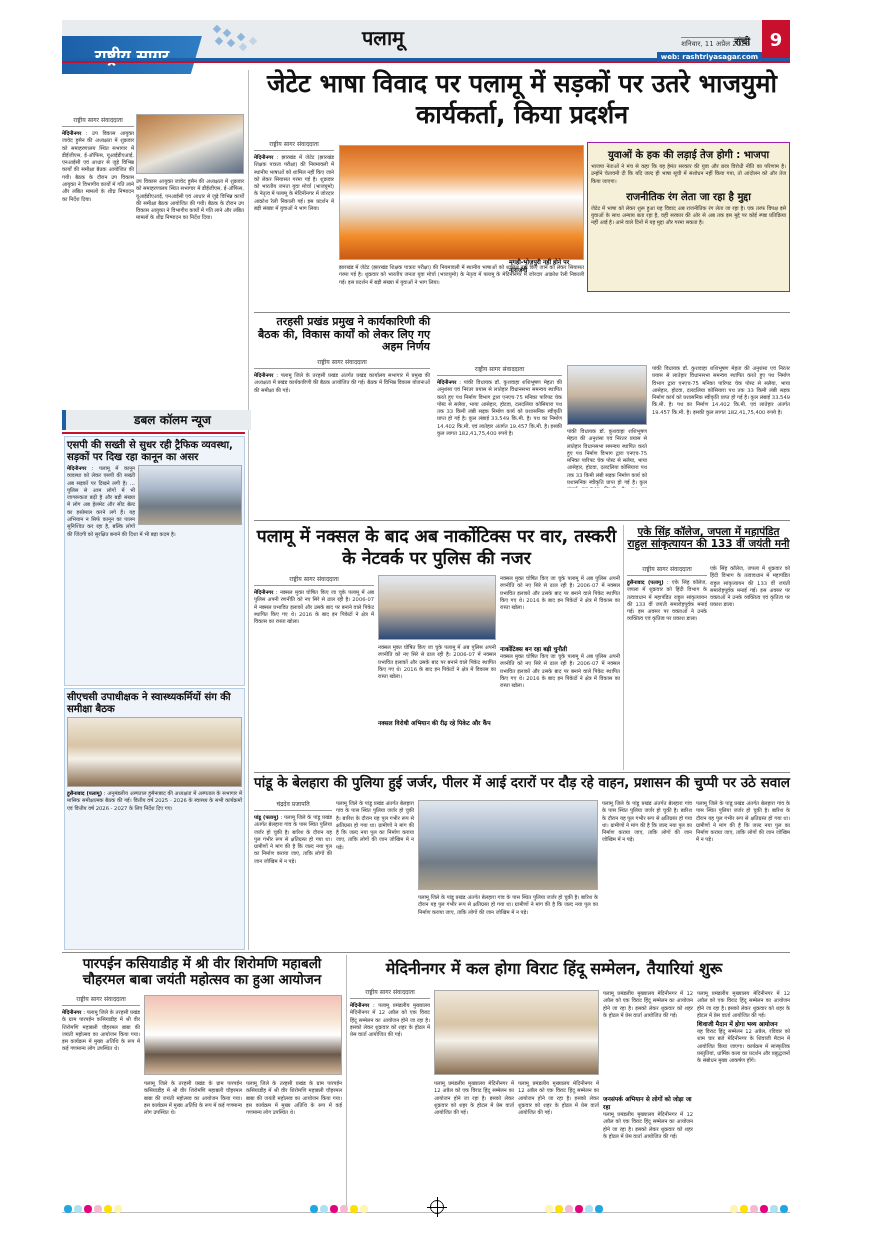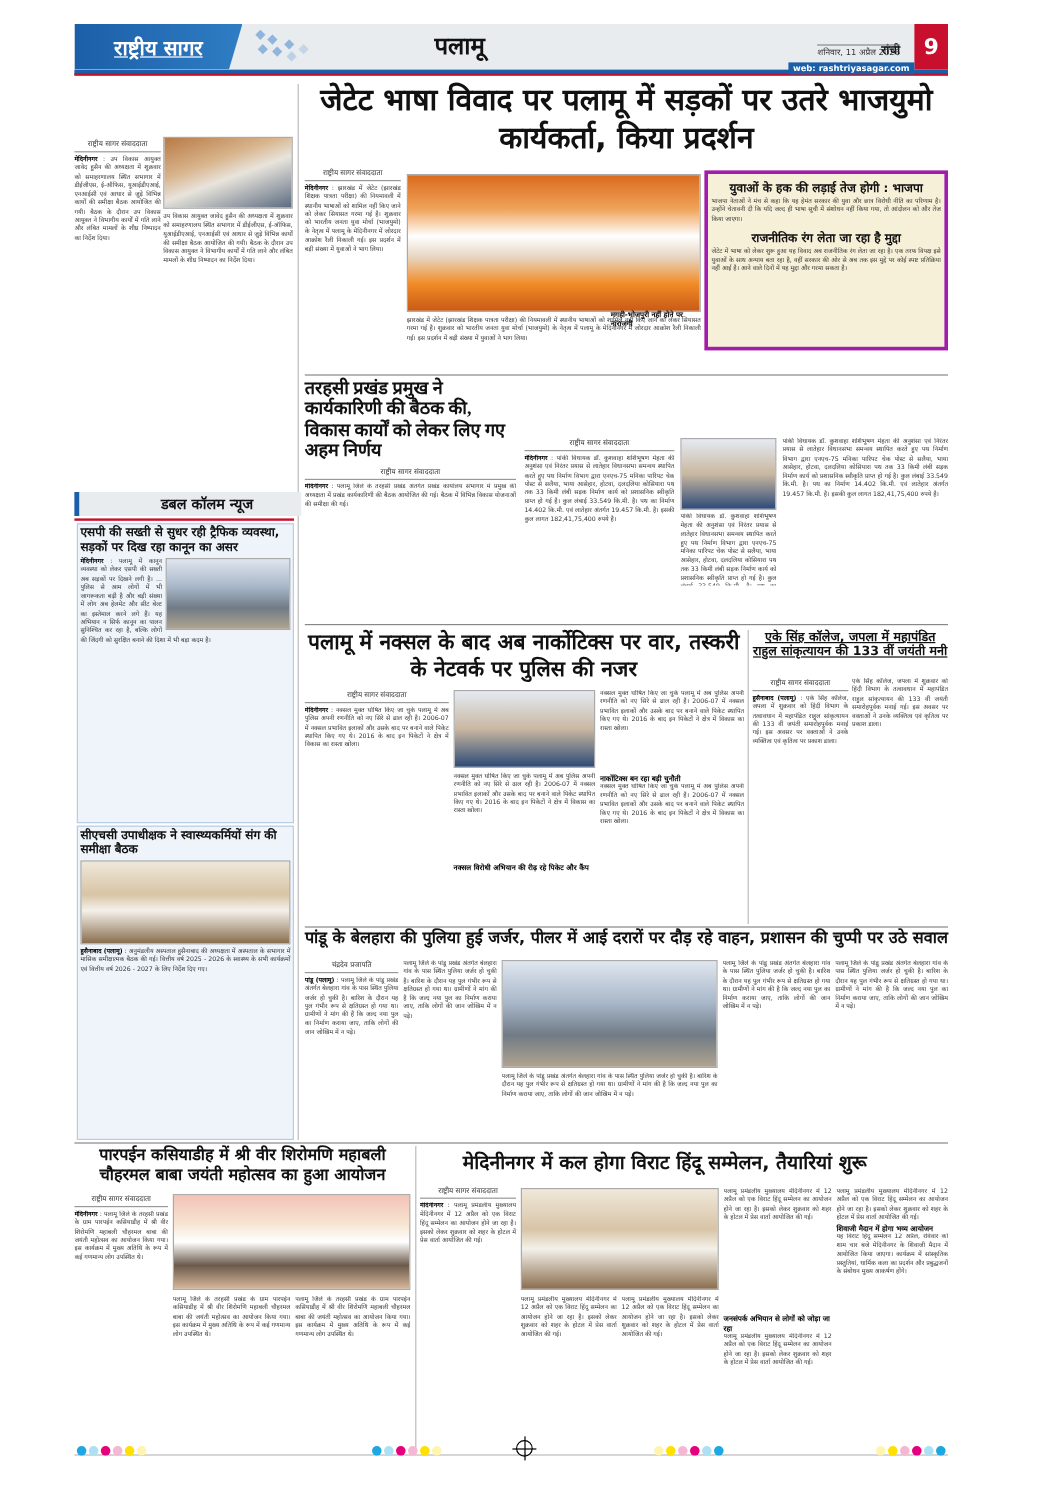--- a/index.html
+++ b/index.html
@@ -1,20 +1,20 @@
 <!DOCTYPE html>
 <html><head>
 <meta charset="utf-8">
 <style>
   * { box-sizing: border-box; margin: 0; padding: 0; }
   body { width: 877px; height: 1241px; background: #ffffff; font-family: "DejaVu Sans", sans-serif; position: relative; overflow: hidden; color: #111; }
   .page { position: absolute; left: 62px; top: 20px; width: 728px; height: 1190px; }
   
   .masthead { position: absolute; left: 0; top: 0; width: 728px; height: 38px; background: #e9ecef; }
-  .mast-logo { position: absolute; left: 0; top: 0; width: 140px; height: 38px; background: linear-gradient(90deg,#1b5fa8,#2f7dc4); clip-path: polygon(0 0, 100% 0, 92% 100%, 0 100%); color: #fff; font-weight: bold; font-size: 17px; display:flex; align-items:center; justify-content:center;text-decoration:underline; }
+  .mast-logo { position: absolute; left: 0; top: 16px; width: 140px; height: 38px; background: linear-gradient(90deg,#1b5fa8,#2f7dc4); clip-path: polygon(0 0, 100% 0, 92% 100%, 0 100%); color: #fff; font-weight: bold; font-size: 17px; display:flex; align-items:center; justify-content:center; }
   .mast-dots { position: absolute; left: 148px; top: 4px; width: 60px; height: 28px; }
   .mast-dots span { position:absolute; width:6px; height:6px; background:#8fb5dd; transform: rotate(45deg); }
   .mast-section { position: absolute; left: 300px; top: 4px; font-size: 20px; font-weight: bold; color:#111; }
   .mast-city { position: absolute; right: 40px; top: 14px; font-size: 10px; font-weight: bold; text-align:right; }
   .mast-date { position: absolute; right: 40px; top: 17px; font-size: 7px; color:#333; border-top:1px solid #888; padding-top:1px; }
   .mast-page { position: absolute; right: 0; top: 0; width: 28px; height: 38px; background: #c8102e; color:#fff; font-weight:bold; font-size:18px; display:flex; align-items:center; justify-content:center; }
   .mast-bar { position: absolute; left: 0; top: 38px; width: 728px; height: 5px; background: #1b5fa8; border-bottom: 2px solid #c8102e; }
   .mast-web { position: absolute; right: 28px; top: 32px; font-size: 7px; color:#fff; background:#1b5fa8; padding:1px 4px; font-weight:bold; }
 
   .hl { font-weight: bold; color:#111; line-height: 1.15; }
@@ -22,21 +22,21 @@
   .txt { font-size: 5.2px; line-height: 7.3px; color:#333; text-align: justify; }
   .txt b { color:#000; }
   .photo { background: linear-gradient(135deg,#b98a5e,#e0c7a5 40%,#7b8fa6 70%,#d7c9b6); border:1px solid #aaa; }
   .photo.crowd { background: linear-gradient(180deg,#d96b1e 0%,#f0a35a 25%,#ffffff 45%,#e7d6c3 60%,#f28c28 80%,#c95a15 100%); }
   .photo.office { background: linear-gradient(160deg,#b87a45 0%,#d8b48c 35%,#e8e4dc 55%,#5b6b80 100%); }
   .photo.bridge { background: linear-gradient(180deg,#dfe6ee 0%,#a7b6c8 40%,#707b86 70%,#b0a48f 100%); }
   .photo.portrait { background: linear-gradient(180deg,#e4eaf2 0%,#c9b7a0 50%,#2d4a78 100%); }
   .photo.people { background: linear-gradient(180deg,#efe8da 0%,#d8c4a6 40%,#f4f1ea 60%,#8a6e4f 100%); }
   .photo.stage { background: linear-gradient(180deg,#f3c2b8 0%,#f6e4d0 30%,#ffffff 50%,#6b5a4c 75%,#d7b89a 100%); }
   .col { position:absolute; }
-  .box { position:absolute; background:#f6f0d8; border:3px solid #a21caf; }
+  .box { position:absolute; background:#f6f0d8; border:1px solid #a21caf; }
   .box-title { font-weight:bold; font-size:10px; text-align:center; margin:2px 0; }
   .sub { font-size:6px; font-weight:bold; color:#000; }
   .redline { height:2px; background:#c8102e; }
   .dbl-banner { position:absolute; background:#e9ecef; height:20px; border-left:4px solid #1b5fa8; font-weight:bold; font-size:12px; text-align:center; line-height:20px; }
   .regmarks { position:absolute; top:1205px; display:flex; gap:2px; }
   .regmarks span { width:8px; height:8px; border-radius:50%; display:inline-block; }
   .crosshair { position:absolute; left:430px; top:1200px; width:14px; height:14px; border:1px solid #000; border-radius:50%; }
   .crosshair:before { content:""; position:absolute; left:6px; top:-4px; width:1px; height:20px; background:#000; }
   .crosshair:after { content:""; position:absolute; top:6px; left:-4px; height:1px; width:20px; background:#000; }
   .vr { position:absolute; width:1px; background:#bbb; }
@@ -90,21 +90,21 @@
   </div>
   <div class="box" style="left:525px;top:122px;width:203px;height:150px;padding:2px 3px;">
     <div class="box-title">युवाओं के हक की लड़ाई तेज होगी : भाजपा</div>
     <div class="txt">भाजपा नेताओं ने मंच से कहा कि यह हेमंत सरकार की युवा और छात्र विरोधी नीति का परिणाम है। उन्होंने चेतावनी दी कि यदि जल्द ही भाषा सूची में संशोधन नहीं किया गया, तो आंदोलन को और तेज किया जाएगा।</div>
     <div class="box-title" style="margin-top:4px;">राजनीतिक रंग लेता जा रहा है मुद्दा</div>
     <div class="txt">जेटेट में भाषा को लेकर शुरू हुआ यह विवाद अब राजनीतिक रंग लेता जा रहा है। एक तरफ विपक्ष इसे युवाओं के साथ अन्याय बता रहा है, वहीं सरकार की ओर से अब तक इस मुद्दे पर कोई स्पष्ट प्रतिक्रिया नहीं आई है। आने वाले दिनों में यह मुद्दा और गरमा सकता है।</div>
   </div>
   <div class="hr" style="left:192px;top:292px;width:536px;"></div>
 
   <div class="col" style="left:192px;top:296px;width:176px;">
-    <div class="hl" style="font-size:15px;text-align:left;font-family:Liberation Serif, serif;">तरहसी प्रखंड प्रमुख ने कार्यकारिणी की बैठक की, विकास कार्यों को लेकर लिए गए अहम निर्णय</div>
+    <div class="hl" style="font-size:11px;text-align:right;">तरहसी प्रखंड प्रमुख ने कार्यकारिणी की बैठक की, विकास कार्यों को लेकर लिए गए अहम निर्णय</div>
     <div class="byline" style="margin-top:4px;">राष्ट्रीय सागर संवाददाता</div>
     <div class="txt" style="height:100px;overflow:hidden;"><b>मेदिनीनगर</b> : <span>पलामू जिले के तरहसी प्रखंड अंतर्गत प्रखंड कार्यालय सभागार में प्रमुख की अध्यक्षता में प्रखंड कार्यकारिणी की बैठक आयोजित की गई। बैठक में विभिन्न विकास योजनाओं की समीक्षा की गई।</span></div>
   </div>
 
   <div class="col" style="left:375px;top:345px;width:125px;">
     <div class="byline">राष्ट्रीय सागर संवाददाता</div>
     <div class="txt" style="height:110px;overflow:hidden;"><b>मेदिनीनगर</b> : <span>पांकी विधायक डॉ. कुशवाहा शशिभूषण मेहता की अनुशंसा एवं निरंतर प्रयास से लातेहार विधानसभा समन्वय स्थापित करते हुए पथ निर्माण विभाग द्वारा एनएच-75 मनिका पारिपट चेक पोस्ट से सलैया, भाया आसेहार, होटवा, दलदलिया कोसियारा पथ तक 33 किमी लंबी सड़क निर्माण कार्य को प्रशासनिक स्वीकृति प्राप्त हो गई है। कुल लंबाई 33.549 कि.मी. है। पथ का निर्माण 14.402 कि.मी. एवं लातेहार अंतर्गत 19.457 कि.मी. है। इसकी कुल लागत 182,41,75,400 रुपये है।</span></div>
   </div>
   <div class="photo portrait" style="position:absolute;left:505px;top:345px;width:80px;height:60px;"></div>
   <div class="col" style="left:505px;top:408px;width:80px;">

